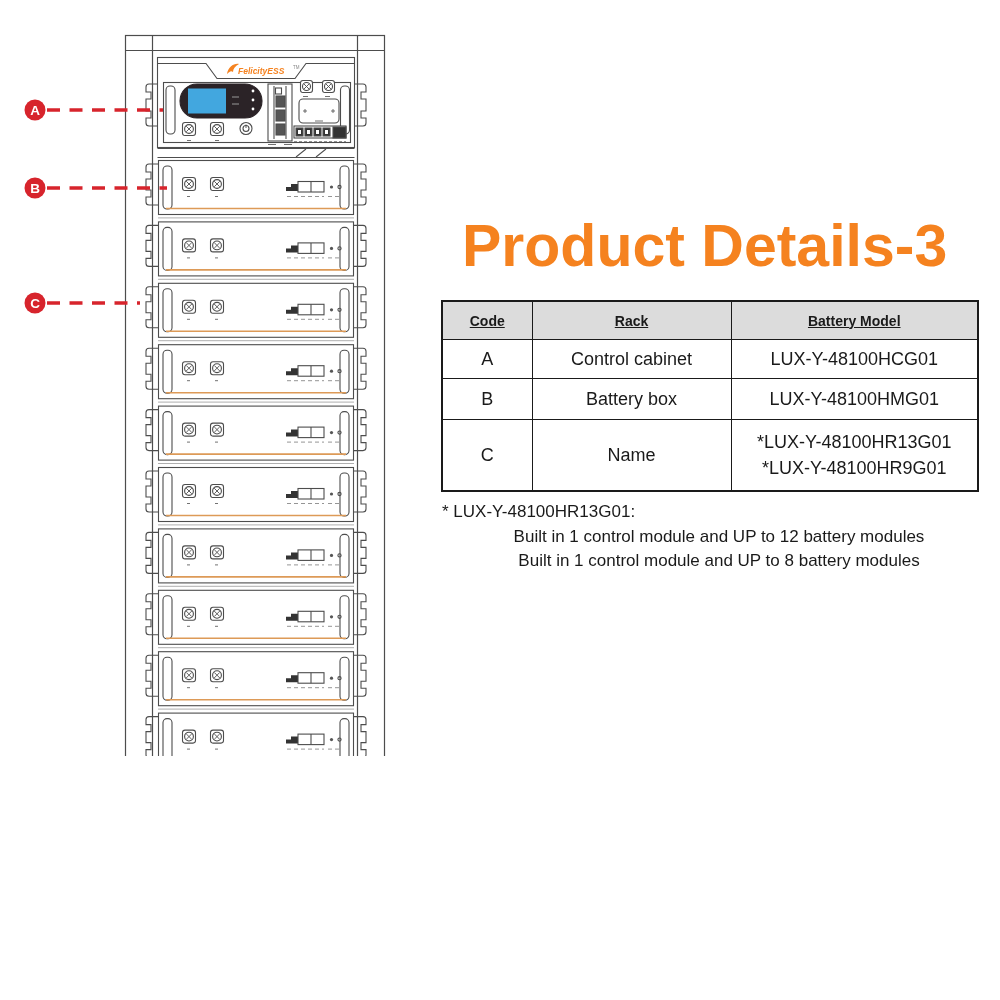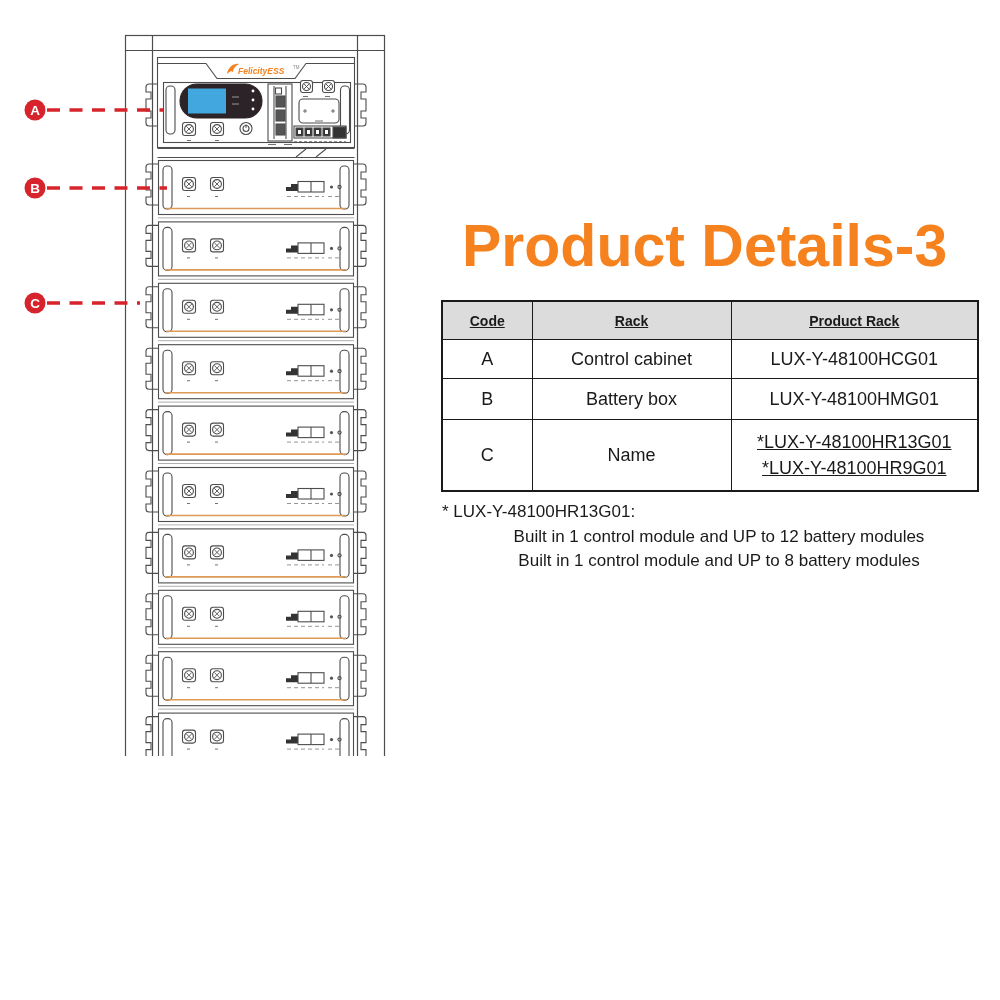--- a/index.html
+++ b/index.html
@@ -21,21 +21,21 @@
               table-layout:fixed;width:536px;}
   .spec-table th,.spec-table td{border:1.5px solid var(--ink);text-align:center;
               vertical-align:middle;padding:0 4px;overflow:hidden;}
   .spec-table{border:2.5px solid var(--ink);}
   .spec-table th{background:var(--hdrbg);font-size:14px;font-weight:bold;height:37px;text-decoration:underline;}
   .spec-table td{font-size:18px;}
   .row-a td{height:38px;}
   .row-b td{height:40px;}
   .row-c td{height:70px;}
   .model-cell{font-size:19px;}
-  .model-multiline{line-height:26px;text-align:center;text-decoration:underline;}
+  .model-multiline{line-height:26px;text-align:center;}
   .notes{position:absolute;left:442px;top:500px;width:545px;font-size:17px;
          line-height:24.5px;color:var(--ink);}
   .note-title{white-space:nowrap;}
   .note-body{padding-left:9px;white-space:nowrap;text-align:center;}
 </style>
 </head>
 <body>
 
 <div class="canvas">
 
@@ -448,21 +448,21 @@
   <table class="spec-table">
     <colgroup>
         <col style="width:90px">
         <col style="width:199px">
         <col style="width:247px">
       </colgroup>
     <thead>
       <tr>
         <th>Code</th>
         <th>Rack</th>
-        <th>Product Rack</th>
+        <th>Battery Model</th>
       </tr>
     </thead>
     <tbody>
       <tr class="row-a">
         <td>A</td>
         <td>Control cabinet</td>
         <td class="model-cell">LUX-Y-48100HCG01</td>
       </tr>
       <tr class="row-b">
         <td>B</td>

